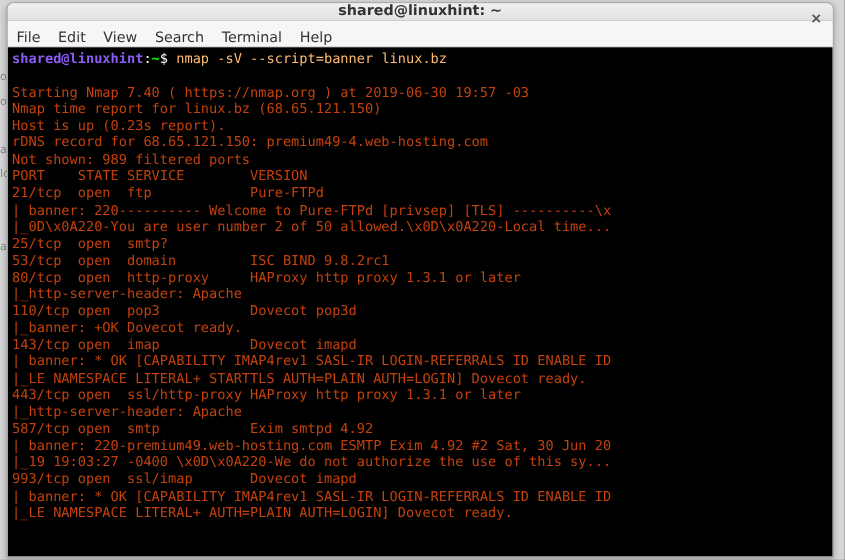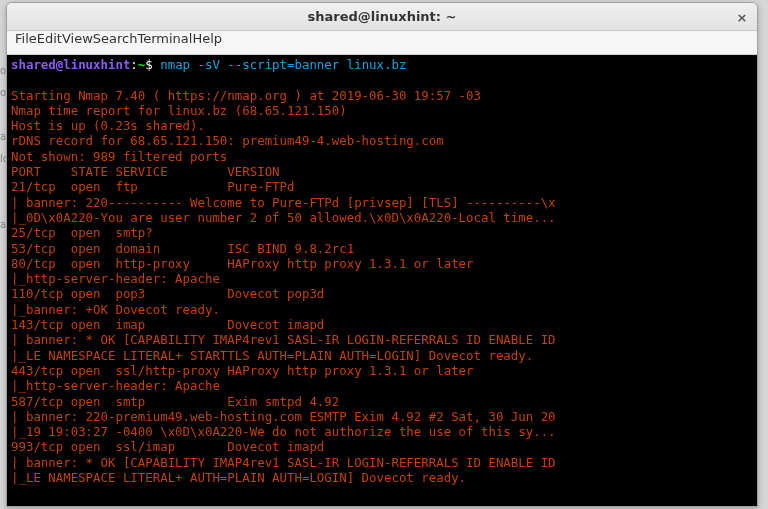--- a/index.html
+++ b/index.html
@@ -19,21 +19,21 @@
     height: 505px;
     background: #f2f2f2;
     border: 1px solid #a0a0a0;
     border-radius: 6px 6px 0 0;
     box-shadow: 0 2px 6px rgba(0,0,0,0.25);
     display: flex;
     flex-direction: column;
     overflow: hidden;
   }
   .titlebar {
-    height: 28px;
+    height: 16px;
     background: linear-gradient(#f0f0f0,#e2e2e2);
     border-bottom: 1px solid #c8c8c8;
     display: flex;
     align-items: center;
     justify-content: center;
     position: relative;
     font-size: 13px;
     color: #333;
     font-weight: bold;
   }
@@ -49,41 +49,42 @@
     font-size: 13px;
     color: #555;
     border-radius: 3px;
     cursor: pointer;
   }
   .menubar {
     height: 24px;
     background: #f6f6f6;
     border-bottom: 1px solid #d0d0d0;
     display: flex;
-    align-items: flex-start;
+    align-items: flex-end;
     padding: 0 8px;
     font-size: 13px;
     color: #333;
+    gap: 16px;
   }
   .menubar span { cursor: pointer; }
   .terminal {
     flex: 1;
     background: #000;
     color: #00ff00;
     font-family: "DejaVu Sans Mono","Liberation Mono",monospace;
     font-size: 12.4px;
     line-height: 15.3px;
     padding: 2px 4px 2px 4px;
     white-space: pre;
     overflow: hidden;
   }
   .prompt-user { color: #8b5cf6; font-weight: bold; }
   .prompt-sep  { color: #ffffff; }
   .prompt-path { color: #00ff00; font-weight: bold; }
-  .cmd { color: #0ea5e9; }
+  .cmd { color: #fdba74; }
   .out { color: #c2410c; }
   
   .bg-noise { position:absolute; left:0; top:60px; font-size:10px; color:#888; line-height:22px; }
 </style>
 </head>
 <body>
 
 <div class="bg-noise">or<br>or<br><br>a(<br>ld<br><br><br>al</div>
 
 <div class="window">
@@ -101,21 +102,21 @@
     <span>View</span>
     <span>Search</span>
     <span>Terminal</span>
     <span>Help</span>
   </div>
 
   <div class="terminal"><span class="prompt-user">shared@linuxhint</span><span class="prompt-sep">:</span><span class="prompt-path">~</span><span class="prompt-sep">$ </span><span class="cmd">nmap -sV --script=banner linux.bz</span>
 <span class="out"></span>
 <span class="out">Starting Nmap 7.40 ( https://nmap.org ) at 2019-06-30 19:57 -03</span>
 <span class="out">Nmap time report for linux.bz (68.65.121.150)</span>
-<span class="out">Host is up (0.23s shared).</span>
+<span class="out">Host is up (0.23s report).</span>
 <span class="out">rDNS record for 68.65.121.150: premium49-4.web-hosting.com</span>
 <span class="out">Not shown: 989 filtered ports</span>
 <span class="out">PORT    STATE SERVICE        VERSION</span>
 <span class="out">21/tcp  open  ftp            Pure-FTPd</span>
 <span class="out">| banner: 220---------- Welcome to Pure-FTPd [privsep] [TLS] ----------\x</span>
 <span class="out">|_0D\x0A220-You are user number 2 of 50 allowed.\x0D\x0A220-Local time...</span>
 <span class="out">25/tcp  open  smtp?</span>
 <span class="out">53/tcp  open  domain         ISC BIND 9.8.2rc1</span>
 <span class="out">80/tcp  open  http-proxy     HAProxy http proxy 1.3.1 or later</span>
 <span class="out">|_http-server-header: Apache</span>

